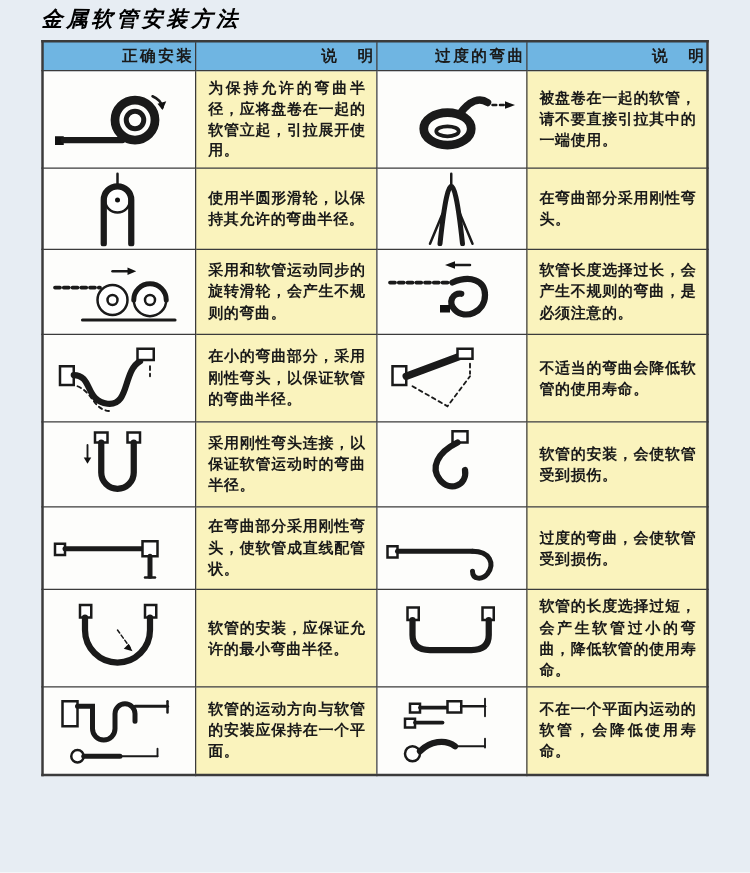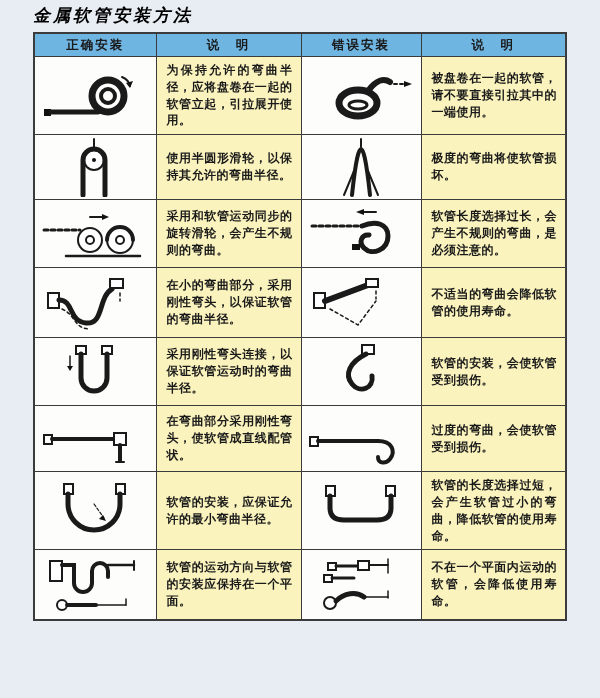--- a/index.html
+++ b/index.html
@@ -29,21 +29,21 @@
   .install-table th,.install-table td{
     border:1px solid #3b3b3b;
     padding:0;
     vertical-align:middle;
   }
   .install-table thead th{
     background:#6fb5e2;
     height:22px;
     font-size:12.5px;
     font-weight:bold;
-    text-align:center;
+    text-align:right;
     letter-spacing:2px;
   }
   td.img-cell{
     background:#fdfdfb;
     text-align:center;
   }
   td.desc-cell{
     background:#faf3bd;
     font-size:12px;
     font-weight:bold;
@@ -72,21 +72,21 @@
   <colgroup>
     <col style="width:122px">
       <col style="width:145px">
       <col style="width:120px">
       <col style="width:145px">
   </colgroup>
   <thead>
     <tr>
       <th>正确安装</th>
       <th>说　明</th>
-      <th>错误安装</th>
+      <th>过度的弯曲</th>
       <th>说　明</th>
     </tr>
   </thead>
   <tbody>
 
     <tr>
       <td class="img-cell">
         <svg width="110" height="62" viewBox="0 0 110 62" stroke="#1a1a1a" fill="none" stroke-linecap="round">
           <rect x="4" y="44" width="7" height="7" fill="#111" stroke="none"></rect>
           <path d="M11 47 H58" stroke-width="5"></path>
@@ -120,21 +120,21 @@
       </td>
       <td class="desc-cell">使用半圆形滑轮，以保持其允许的弯曲半径。</td>
       <td class="img-cell">
         <svg width="110" height="60" viewBox="0 0 110 60" stroke="#1a1a1a" fill="none" stroke-linecap="round">
           <path d="M55 2 V10" stroke-width="2"></path>
           <path d="M46 58 C50 20 53 12 55 12 C57 12 60 20 64 58" stroke-width="4"></path>
           <path d="M38 58 L48 34" stroke-width="2"></path>
           <path d="M72 58 L62 34" stroke-width="2"></path>
         </svg>
       </td>
-      <td class="desc-cell">极度的弯曲将使软管损坏。</td>
+      <td class="desc-cell">在弯曲部分采用刚性弯头。</td>
     </tr>
 
     <tr>
       <td class="img-cell">
         <svg width="110" height="60" viewBox="0 0 110 60" stroke="#1a1a1a" fill="none" stroke-linecap="round">
           <path d="M4 26 H40" stroke-width="3" stroke-dasharray="4 3"></path>
           <path d="M50 13 h12" stroke-width="2"></path>
           <path d="M62 10 l7 3 l-7 3 z" fill="#111" stroke="none"></path>
           <circle cx="50" cy="36" r="12" stroke-width="2" fill="#fff"></circle>
           <circle cx="50" cy="36" r="4" stroke-width="2"></circle>

